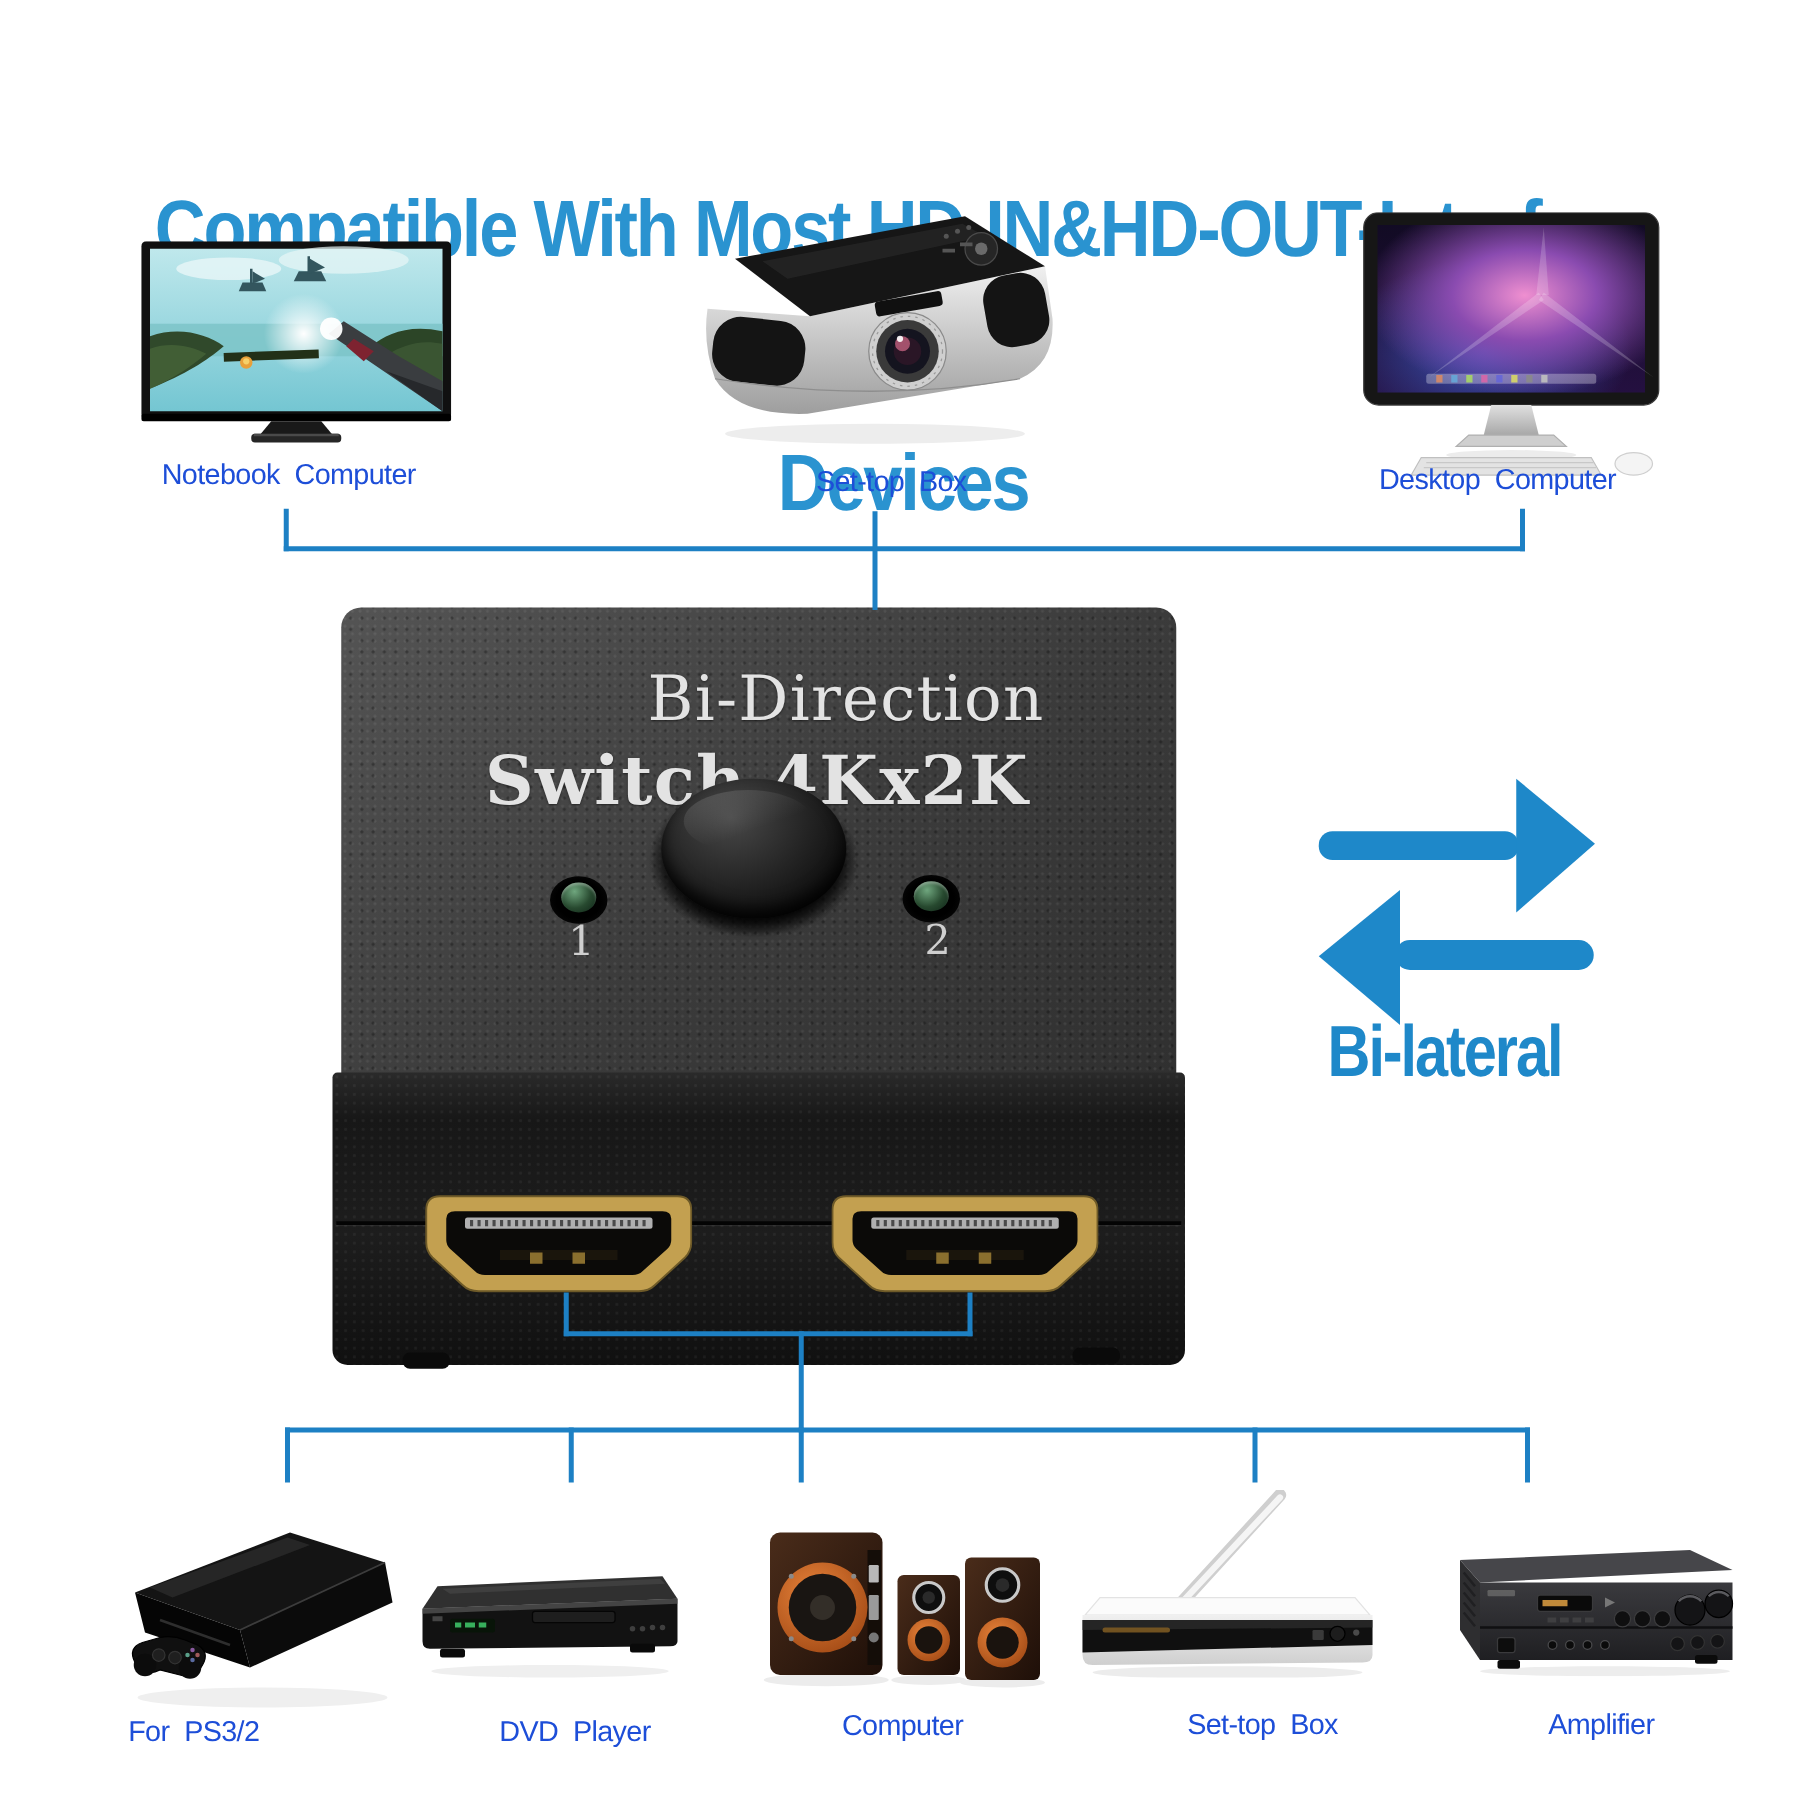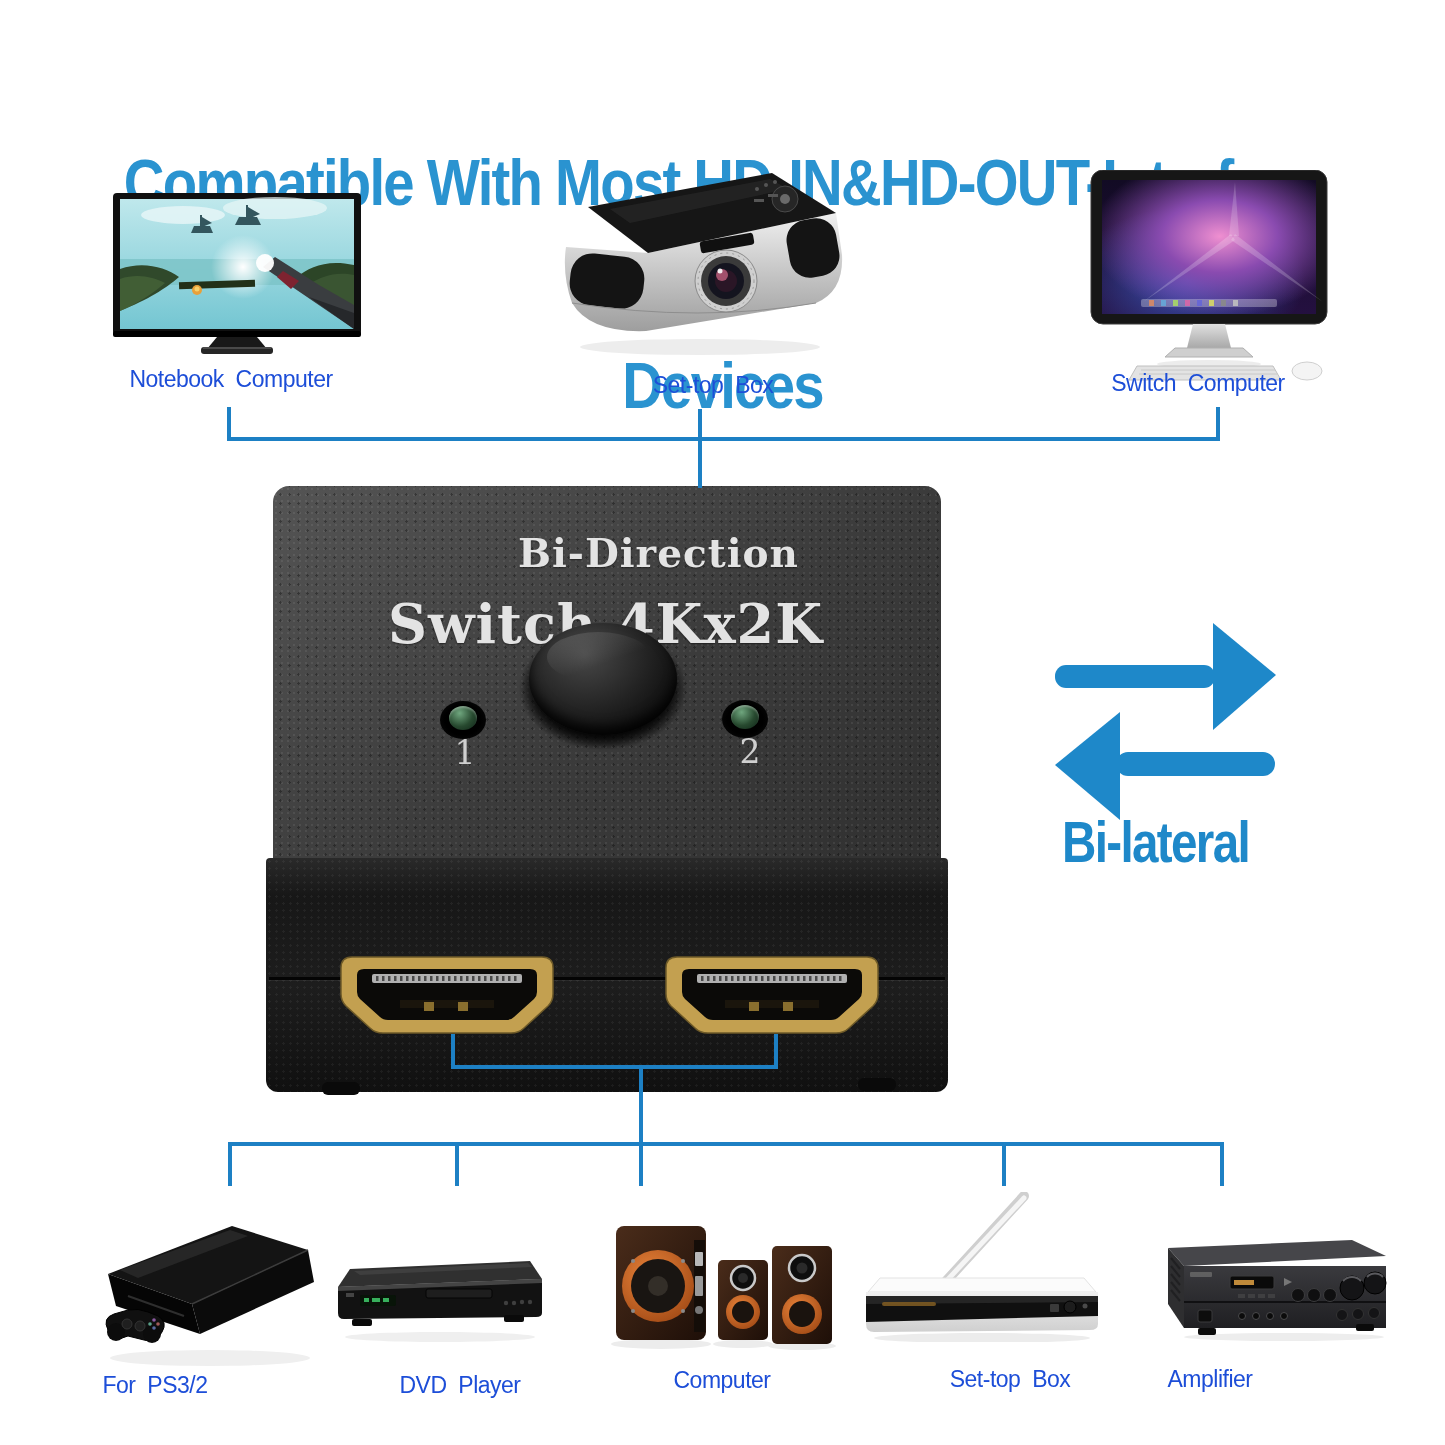--- a/index.html
+++ b/index.html
@@ -32,21 +32,21 @@
           background-size:6px 6px,9px 9px;background-position:0 0,3px 4px}
   .sw-front{position:absolute;left:0;top:372px;width:682px;height:234px;
           border-radius:4px 4px 12px 12px;
           background:linear-gradient(#2a2a2a,#171717 16%,#1d1d1d 55%,#101010)}
   .sw-front::after{content:"";position:absolute;inset:0;border-radius:inherit;
           background-image:radial-gradient(rgba(255,255,255,.05) 1px,transparent 1.4px);
           background-size:7px 7px}
   .sw-seam{position:absolute;left:3px;right:3px;top:119px;height:3px;background:#040404;
           box-shadow:0 1px 0 rgba(255,255,255,.06);z-index:3}
   .sw-print1{position:absolute;left:252px;top:44px;font-family:"DejaVu Serif",serif;
-          font-weight:bold;font-size:39px;letter-spacing:1px;color:#e3e3e3;z-index:3;
+          font-weight:normal;font-size:50px;letter-spacing:1px;color:#e3e3e3;z-index:3;
           text-shadow:0 1px 2px rgba(0,0,0,.5)}
   .sw-print2{position:absolute;left:122px;top:106px;font-family:"DejaVu Serif",serif;
           font-weight:bold;font-size:54px;letter-spacing:1px;color:#e3e3e3;z-index:3;
           text-shadow:0 1px 2px rgba(0,0,0,.5)}
   .sw-btn-skirt{position:absolute;left:253px;top:142px;width:168px;height:122px;
           border-radius:50%;background:radial-gradient(closest-side,#040404 72%,rgba(0,0,0,0));z-index:3}
   .sw-btn{position:absolute;left:263px;top:137px;width:148px;height:112px;border-radius:50%;
           background:radial-gradient(ellipse at 38% 28%,#484848,#232323 48%,#0b0b0b 80%);
           box-shadow:inset 0 -8px 12px rgba(0,0,0,.85),0 8px 10px rgba(0,0,0,.45);z-index:4}
   .sw-btn::after{content:"";position:absolute;left:12%;top:8%;width:70%;height:45%;
@@ -200,21 +200,21 @@
     <ellipse cx="126" cy="194" rx="52" ry="4" fill="#ececec"></ellipse>
     <g>
       <polygon points="54,196 190,196 198,210 46,210" fill="#e3e3e3" stroke="#c0c0c0"></polygon>
       <path d="M58,200 h134 M56,204 h138" stroke="#c8c8c8" fill="none"></path>
     </g>
     <ellipse cx="224" cy="201" rx="15" ry="9" fill="#f4f4f4" stroke="#cfcfcf"></ellipse>
   </svg>
 
   <div class="dev-label" style="left:231px;top:366px">Notebook  Computer</div>
   <div class="dev-label" style="left:713px;top:372px">Set-top  Box</div>
-  <div class="dev-label" style="left:1198px;top:370px">Switch  Computer</div>
+  <div class="dev-label" style="left:1198px;top:370px">Desktop  Computer</div>
 
   <div class="cl" style="left:227px;top:407px;width:4px;height:34px"></div>
   <div class="cl" style="left:227px;top:437px;width:993px;height:4px"></div>
   <div class="cl" style="left:1216px;top:407px;width:4px;height:34px"></div>
   <div class="cl" style="left:698px;top:409px;width:4px;height:79px"></div>
 
   <div class="cl" style="left:451px;top:1034px;width:4px;height:35px"></div>
   <div class="cl" style="left:774px;top:1034px;width:4px;height:35px"></div>
   <div class="cl" style="left:451px;top:1065px;width:327px;height:4px"></div>
   <div class="cl" style="left:639px;top:1065px;width:4px;height:81px"></div>
@@ -419,15 +419,15 @@
       <circle cx="212" cy="78" r="5.5" fill="#141416" stroke="#333"></circle>
     <circle cx="228" cy="77" r="5.5" fill="#141416" stroke="#333"></circle>
     <rect x="52" y="92" width="18" height="7" rx="2" fill="#0b0b0b"></rect>
     <rect x="210" y="88" width="18" height="7" rx="2" fill="#0b0b0b"></rect>
   </svg>
 
   <div class="dev-label" style="left:155px;top:1372px">For  PS3/2</div>
   <div class="dev-label" style="left:460px;top:1372px">DVD  Player</div>
   <div class="dev-label" style="left:722px;top:1367px">Computer</div>
   <div class="dev-label" style="left:1010px;top:1366px">Set-top  Box</div>
-  <div class="dev-label" style="left:1210px;top:1366px">Amplifier</div>
+  <div class="dev-label" style="left:1281px;top:1366px">Amplifier</div>
 
 </div>
 
 </body></html>

